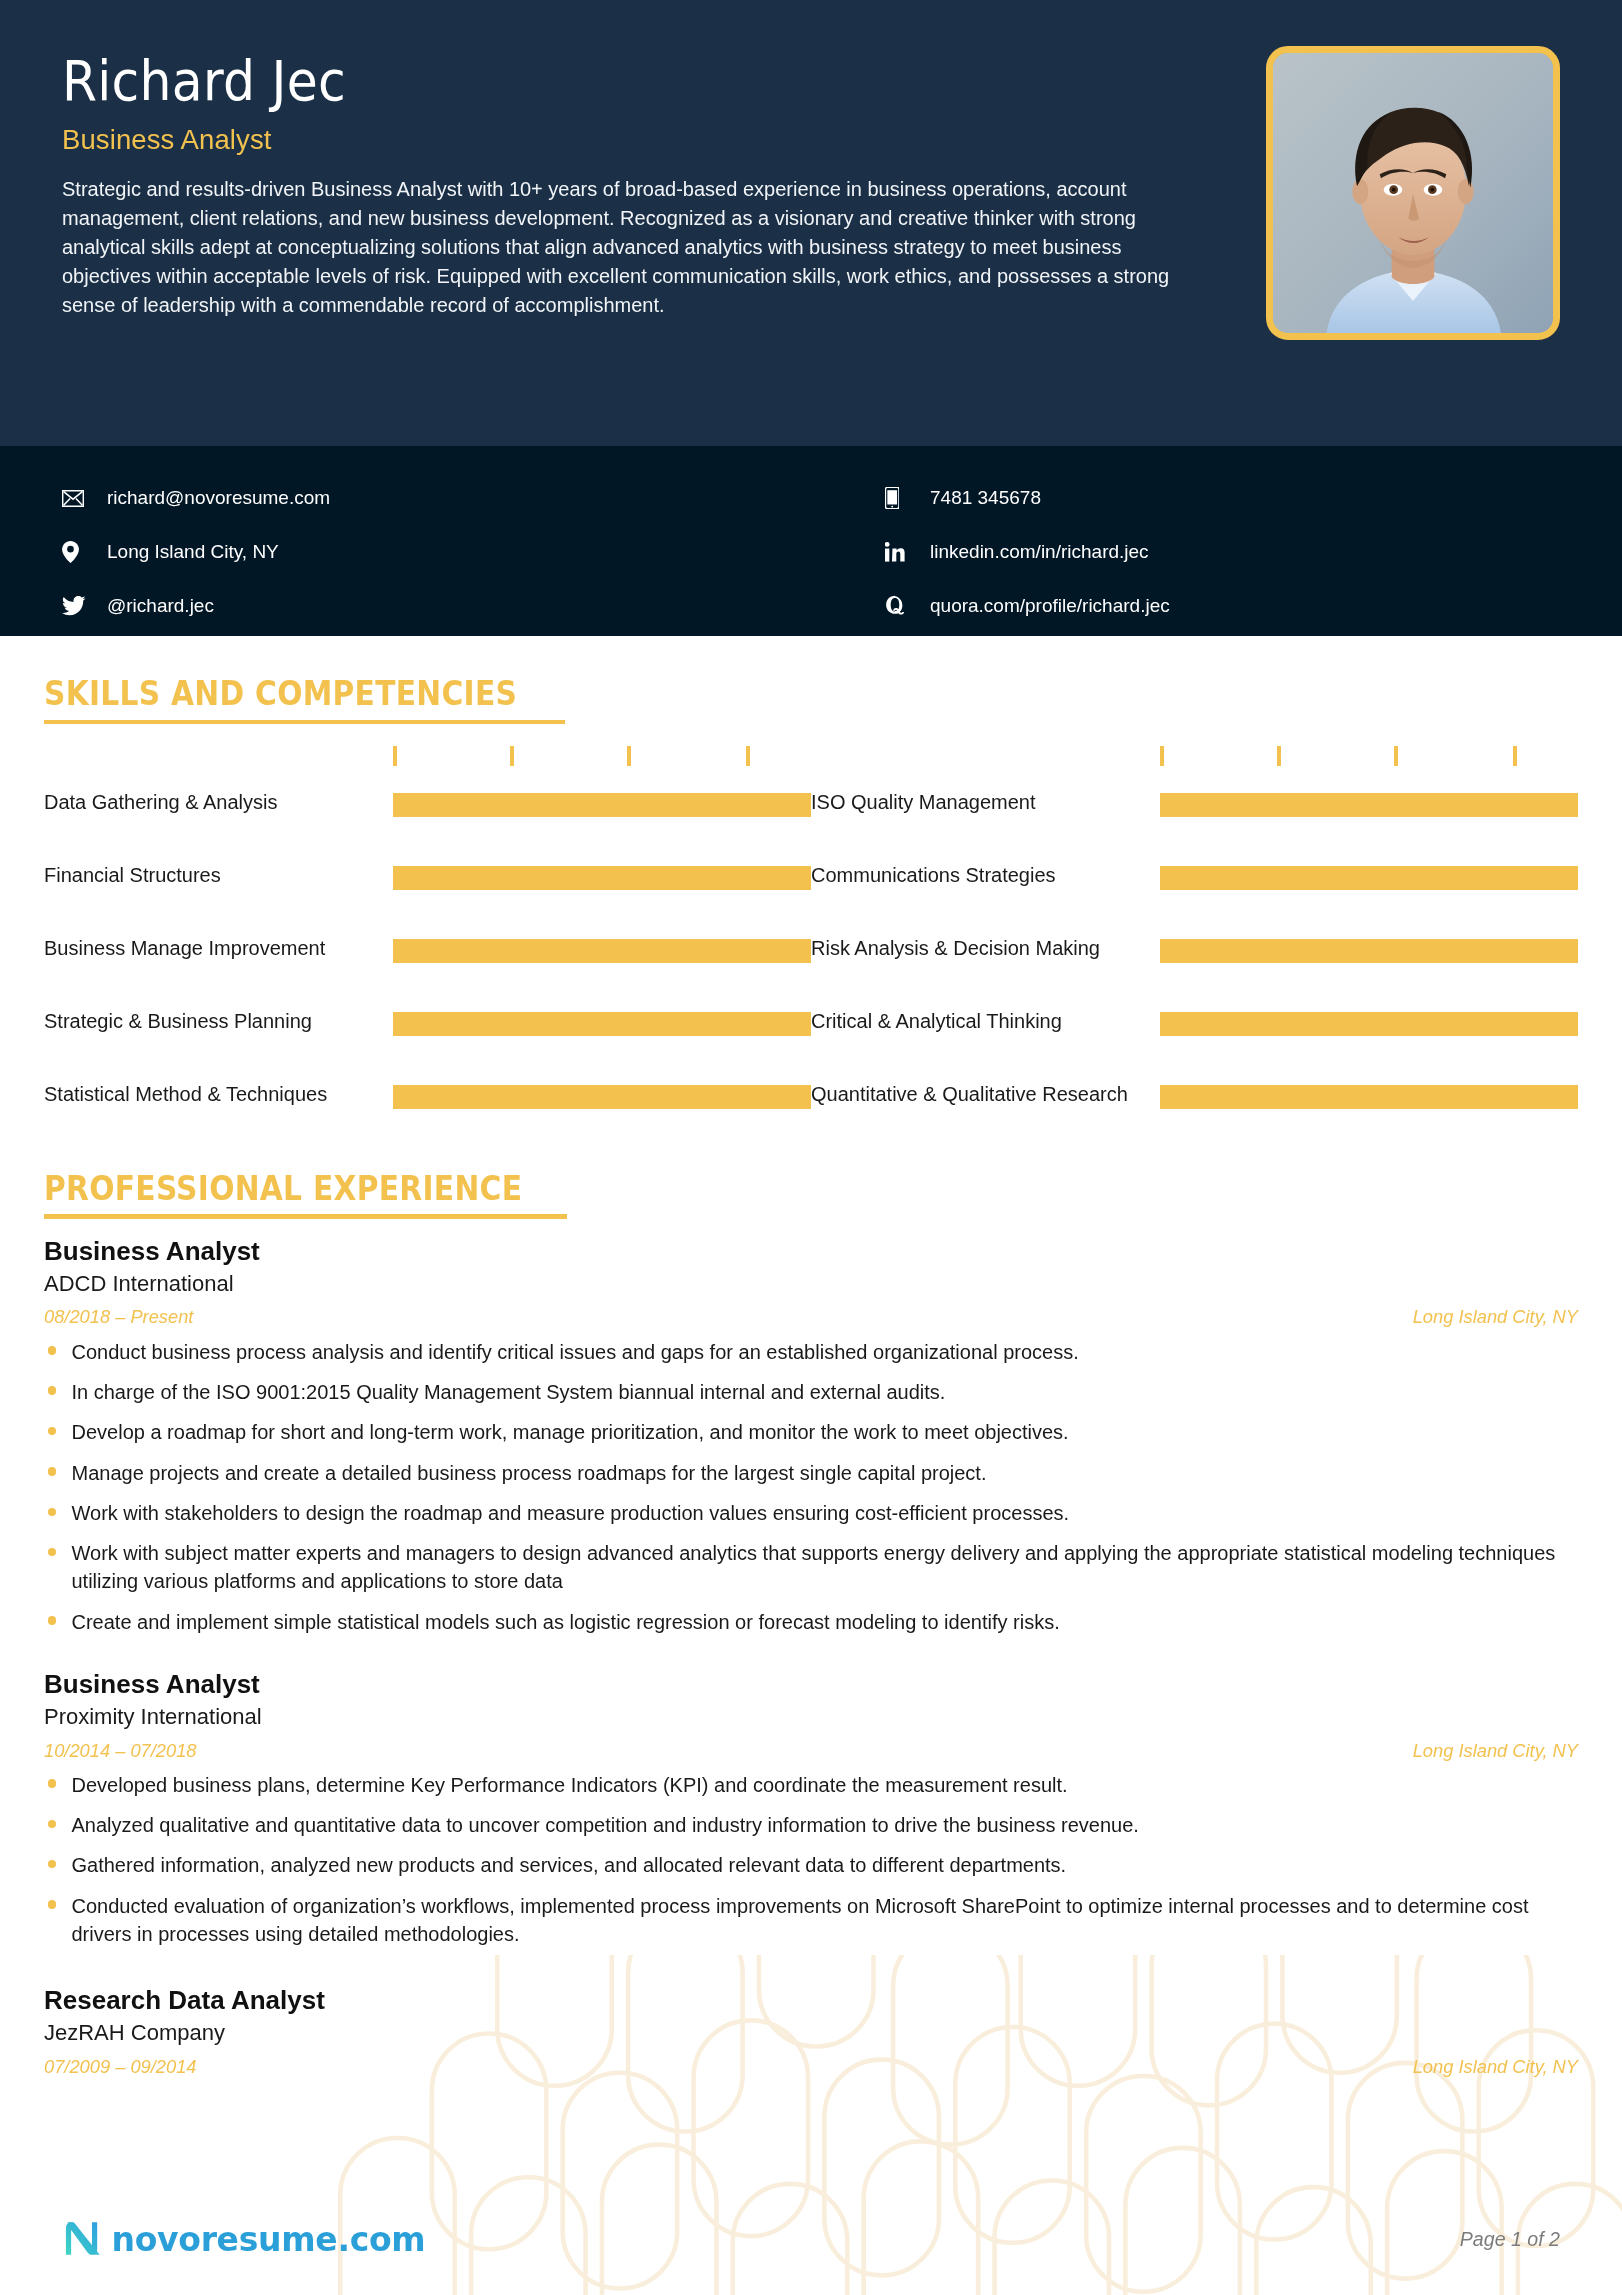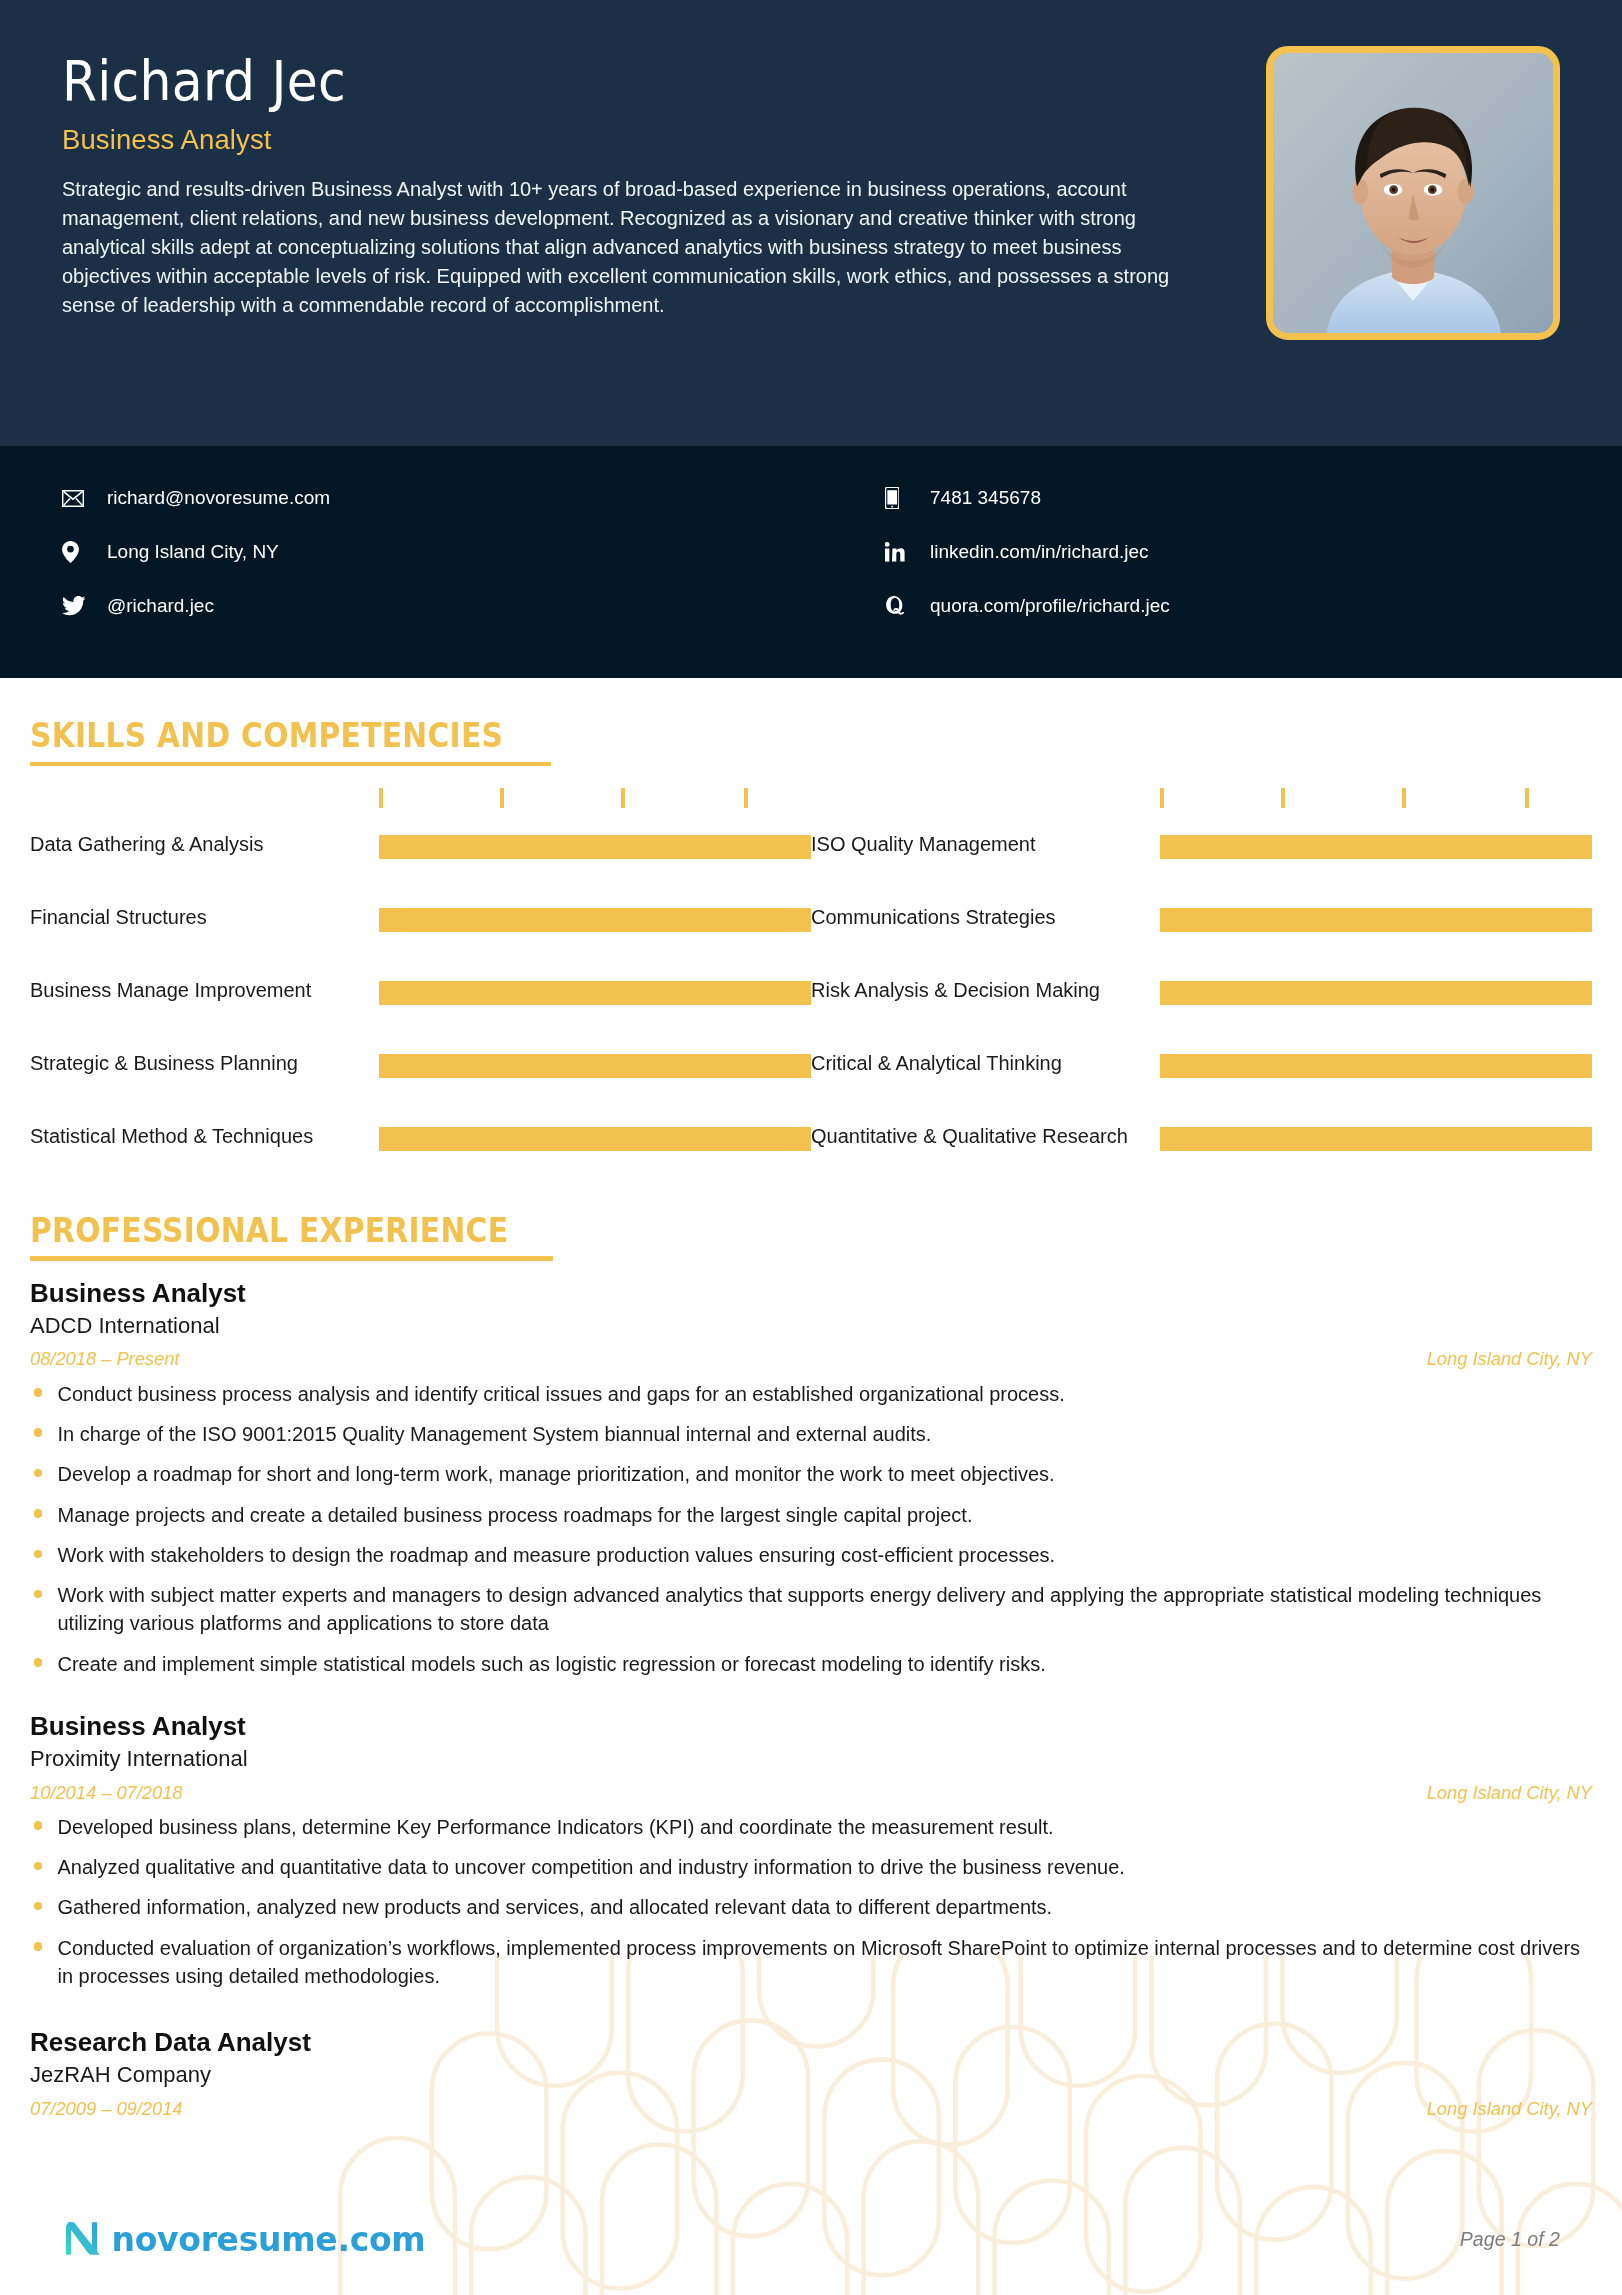--- a/index.html
+++ b/index.html
@@ -78,21 +78,21 @@
   .photo-inner {
     position: absolute;
     inset: 0;
     border-radius: 14.4px;
     overflow: hidden;
   }
   
   .contact-bar {
     position: relative;
     background: #021726;
-    height: 232px;
+    height: 190px;
     box-sizing: border-box;
     padding: 25px 62px 0 62px;
     display: flex;
     z-index: 2;
   }
   .contact-col {
     width: 50%;
     display: flex;
     flex-direction: column;
     justify-content: flex-start;
@@ -112,21 +112,21 @@
     display: flex;
     align-items: center;
     justify-content: flex-start;
     margin-right: 11px;
   }
   .contact-icon svg { display:block; fill:#ffffff; }
 
   
   .content {
     position: relative;
-    padding: 0 30px;
+    padding: 0 44px;
     z-index: 2;
   }
   .section-title {
     color: #f2c14e;
     font-size: 33px;
     font-weight: 700;
     letter-spacing: 0.3px;
     margin: 0;
     padding: 0;
     font-family: "DejaVu Sans Condensed", "Liberation Sans Narrow", "Liberation Sans", sans-serif;

